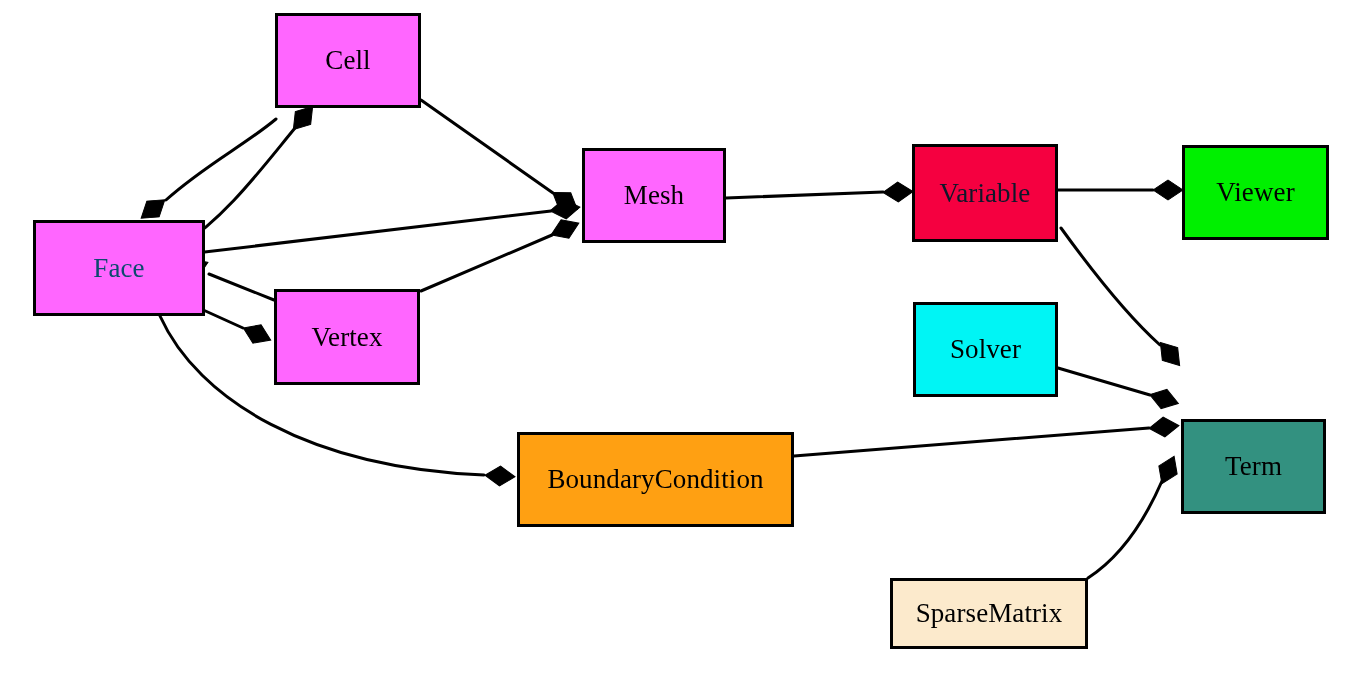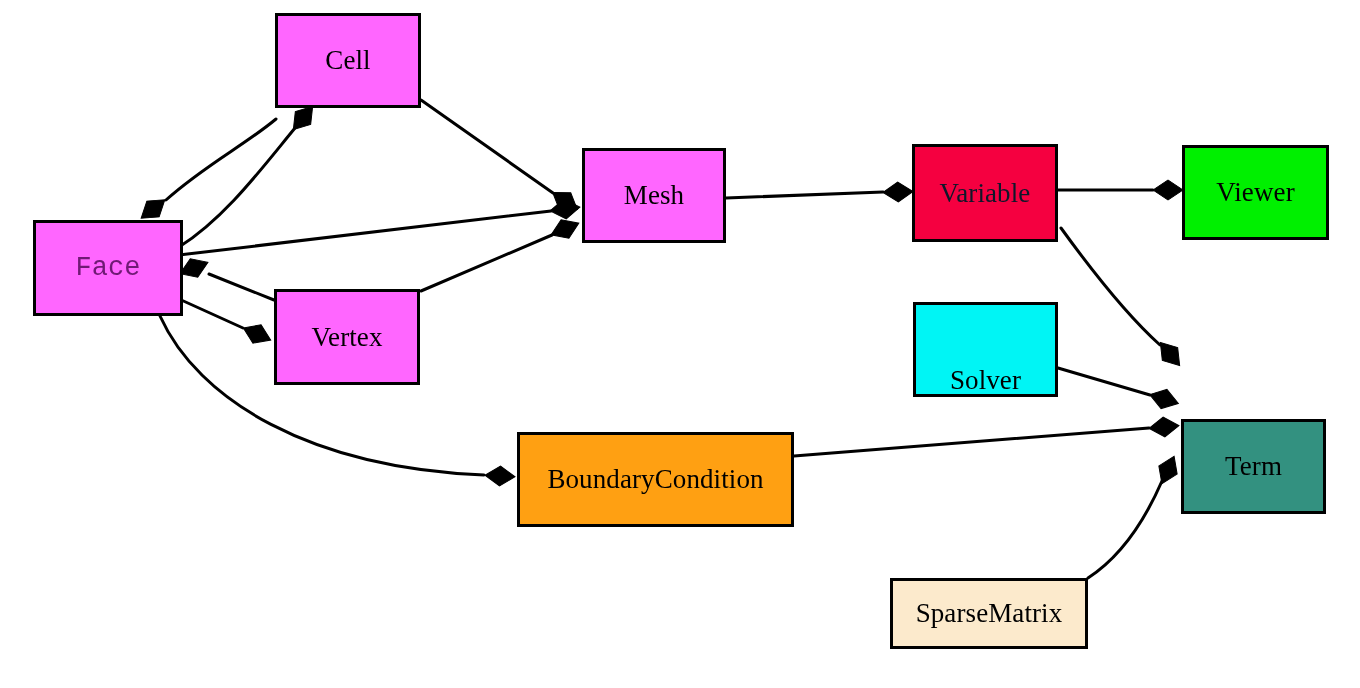--- a/index.html
+++ b/index.html
@@ -109,36 +109,36 @@
       <g>
         <path d="M 1088,578 C 1122,556 1145,520 1162,481" fill="none" stroke="#000000" stroke-width="3" stroke-linecap="round"></path>
         <polygon points="1153,470 1168,460 1183,470 1168,480" fill="#000000" stroke="#000000" stroke-width="1" transform="rotate(-66 1168 470)"></polygon>
       </g>
     </svg>
 
   <div id="node-layer">
       <div class="node" style="left: 275px; top: 13px; width: 146px; height: 95px; background: rgb(255, 102, 255); border-color: rgb(0, 0, 0); color: rgb(0, 0, 0);">
         <span class="node-label">Cell</span>
       </div>
-      <div class="node" style="left: 33px; top: 220px; width: 150px; height: 96px; background: rgb(255, 102, 255); border-color: rgb(0, 0, 0); color: #701a75; font-family: Liberation Mono, monospace;">
+      <div class="node" style="left: 33px; top: 220px; width: 172px; height: 96px; background: rgb(255, 102, 255); border-color: rgb(0, 0, 0); color: #0c4a6e;">
         <span class="node-label">Face</span>
       </div>
       <div class="node" style="left: 274px; top: 289px; width: 146px; height: 96px; background: rgb(255, 102, 255); border-color: rgb(0, 0, 0); color: rgb(0, 0, 0);">
         <span class="node-label">Vertex</span>
       </div>
       <div class="node" style="left: 582px; top: 148px; width: 144px; height: 95px; background: rgb(255, 102, 255); border-color: rgb(0, 0, 0); color: rgb(0, 0, 0); text-align: center;">
         <span class="node-label">Mesh</span>
       </div>
       <div class="node" style="left: 912px; top: 144px; width: 146px; height: 98px; background: rgb(245, 0, 64); border-color: rgb(0, 0, 0); color: #0f172a;">
         <span class="node-label">Variable</span>
       </div>
       <div class="node" style="left: 1182px; top: 145px; width: 147px; height: 95px; background: rgb(0, 240, 0); border-color: rgb(0, 0, 0); color: rgb(0, 0, 0);">
         <span class="node-label">Viewer</span>
       </div>
-      <div class="node" style="left: 913px; top: 302px; width: 145px; height: 95px; background: rgb(0, 245, 245); border-color: rgb(0, 0, 0); color: rgb(0, 0, 0); align-items: flex-end;">
+      <div class="node" style="left: 913px; top: 302px; width: 145px; height: 95px; background: rgb(0, 245, 245); border-color: rgb(0, 0, 0); color: rgb(0, 0, 0);">
         <span class="node-label">Solver</span>
       </div>
       <div class="node" style="left: 1181px; top: 371px; width: 145px; height: 95px; background: rgb(51, 145, 128); border-color: rgb(0, 0, 0); color: rgb(0, 0, 0); margin-top: 48px;">
         <span class="node-label">Term</span>
       </div>
       <div class="node" style="left: 517px; top: 432px; width: 277px; height: 95px; background: rgb(255, 160, 18); border-color: rgb(0, 0, 0); color: rgb(0, 0, 0);">
         <span class="node-label">BoundaryCondition</span>
       </div>
       <div class="node" style="left: 890px; top: 578px; width: 198px; height: 71px; background: rgb(252, 234, 204); border-color: rgb(0, 0, 0); color: rgb(0, 0, 0);">
         <span class="node-label">SparseMatrix</span>

